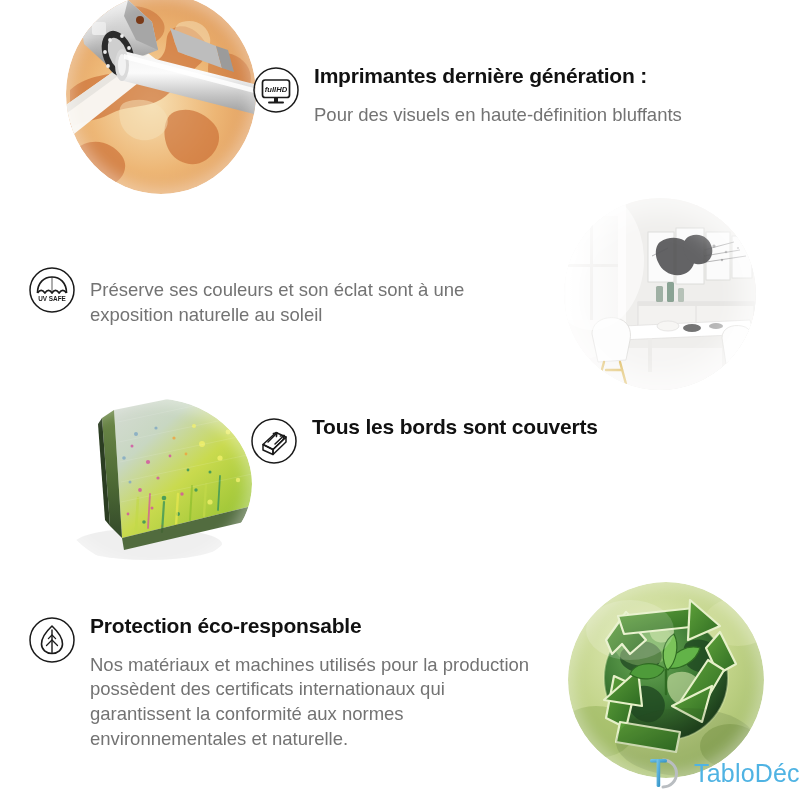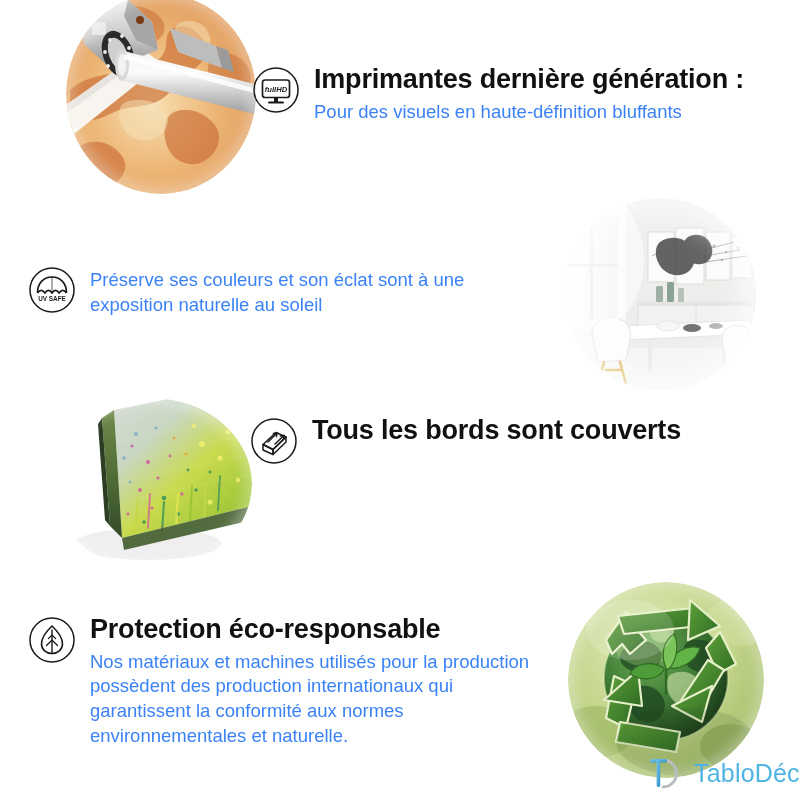--- a/index.html
+++ b/index.html
@@ -38,34 +38,34 @@
     flex: 0 0 auto;
     width: 48px;
     height: 48px;
     margin-top: 4px;
   }
   .icon-badge svg { display: block; width: 48px; height: 48px; }
 
   .feature-text { padding-top: 2px; }
 
   .feature-title {
-    font-size: 27px;
+    font-size: 21px;
     font-weight: bold;
     letter-spacing: -0.2px;
     line-height: 1.18;
     color: #111111;
     white-space: nowrap;
   }
 
   .feature-body {
     font-size: 18.5px;
     font-weight: normal;
     line-height: 1.33;
-    color: #3b82f6;
-    margin-top: 4px;
+    color: #737373;
+    margin-top: 14px;
   }
   .feature-body .ln { display: block; white-space: nowrap; }
 
   
   .photo {
     position: absolute;
     border-radius: 50%;
     overflow: hidden;
   }
   .photo .inner { position: absolute; inset: 0; border-radius: 50%; overflow: hidden; }
@@ -506,21 +506,21 @@
                  C18.2,37.5 13.5,33.5 13.5,28 C13.5,23.5 16.5,17 24,10 Z" fill="none" stroke="#1a1a1a" stroke-width="1.6" stroke-linejoin="round"></path>
         <path d="M24,13.5 L24,38" stroke="#1a1a1a" stroke-width="1.4"></path>
         <path d="M24,24 L18.5,29.5 M24,24 L29.5,29.5
                  M24,19 L20.4,22.6 M24,19 L27.6,22.6" stroke="#1a1a1a" stroke-width="1.3" stroke-linecap="round"></path>
       </svg>
     </div>
     <div class="feature-text">
       <div class="feature-title">Protection éco-responsable</div>
       <div class="feature-body">
         <span class="ln">Nos matériaux et machines utilisés pour la production</span>
-        <span class="ln">possèdent des production internationaux qui</span>
+        <span class="ln">possèdent des certificats internationaux qui</span>
         <span class="ln">garantissent la conformité aux normes</span>
         <span class="ln">environnementales et naturelle.</span>
       </div>
     </div>
   </div>
 
   <div class="logo">
     <div class="logo-mark">
       <svg viewBox="0 0 42 42">
         <defs>

